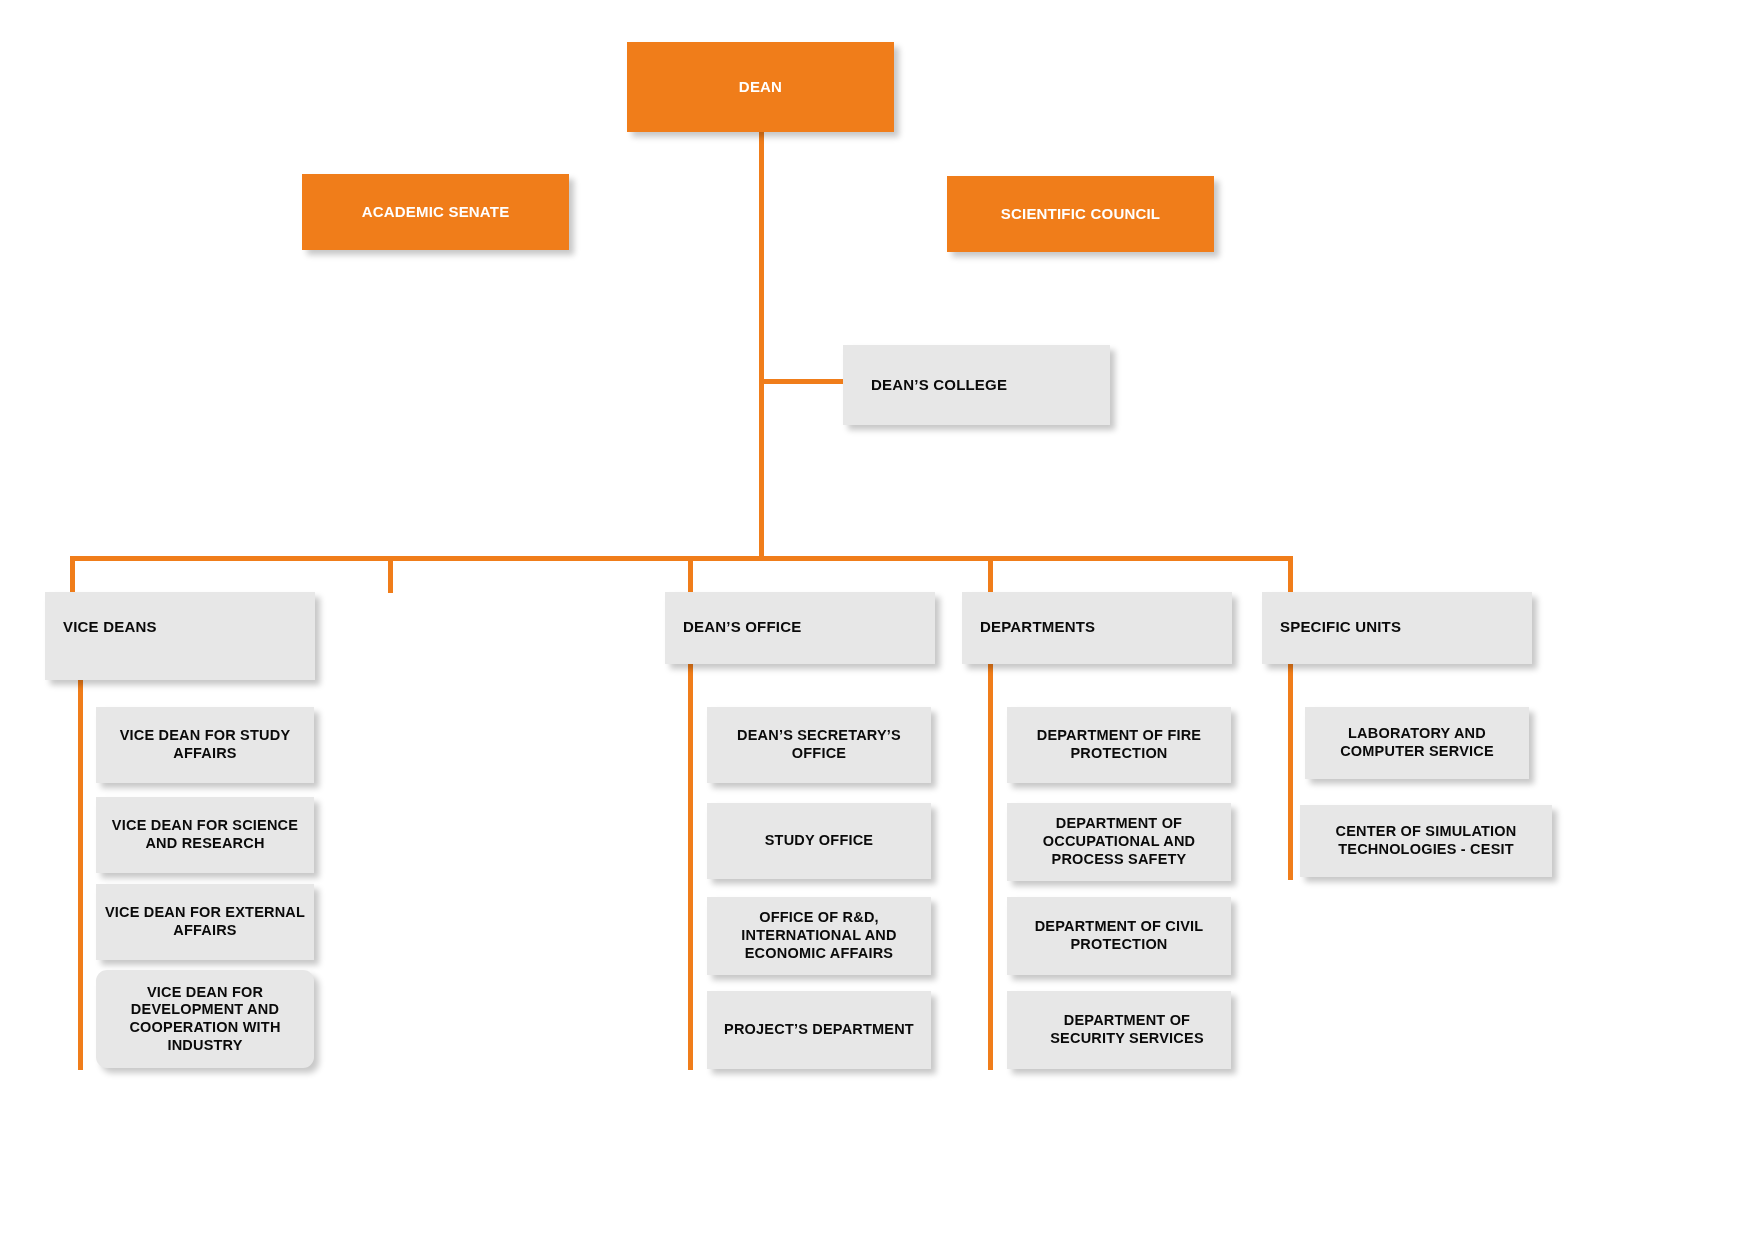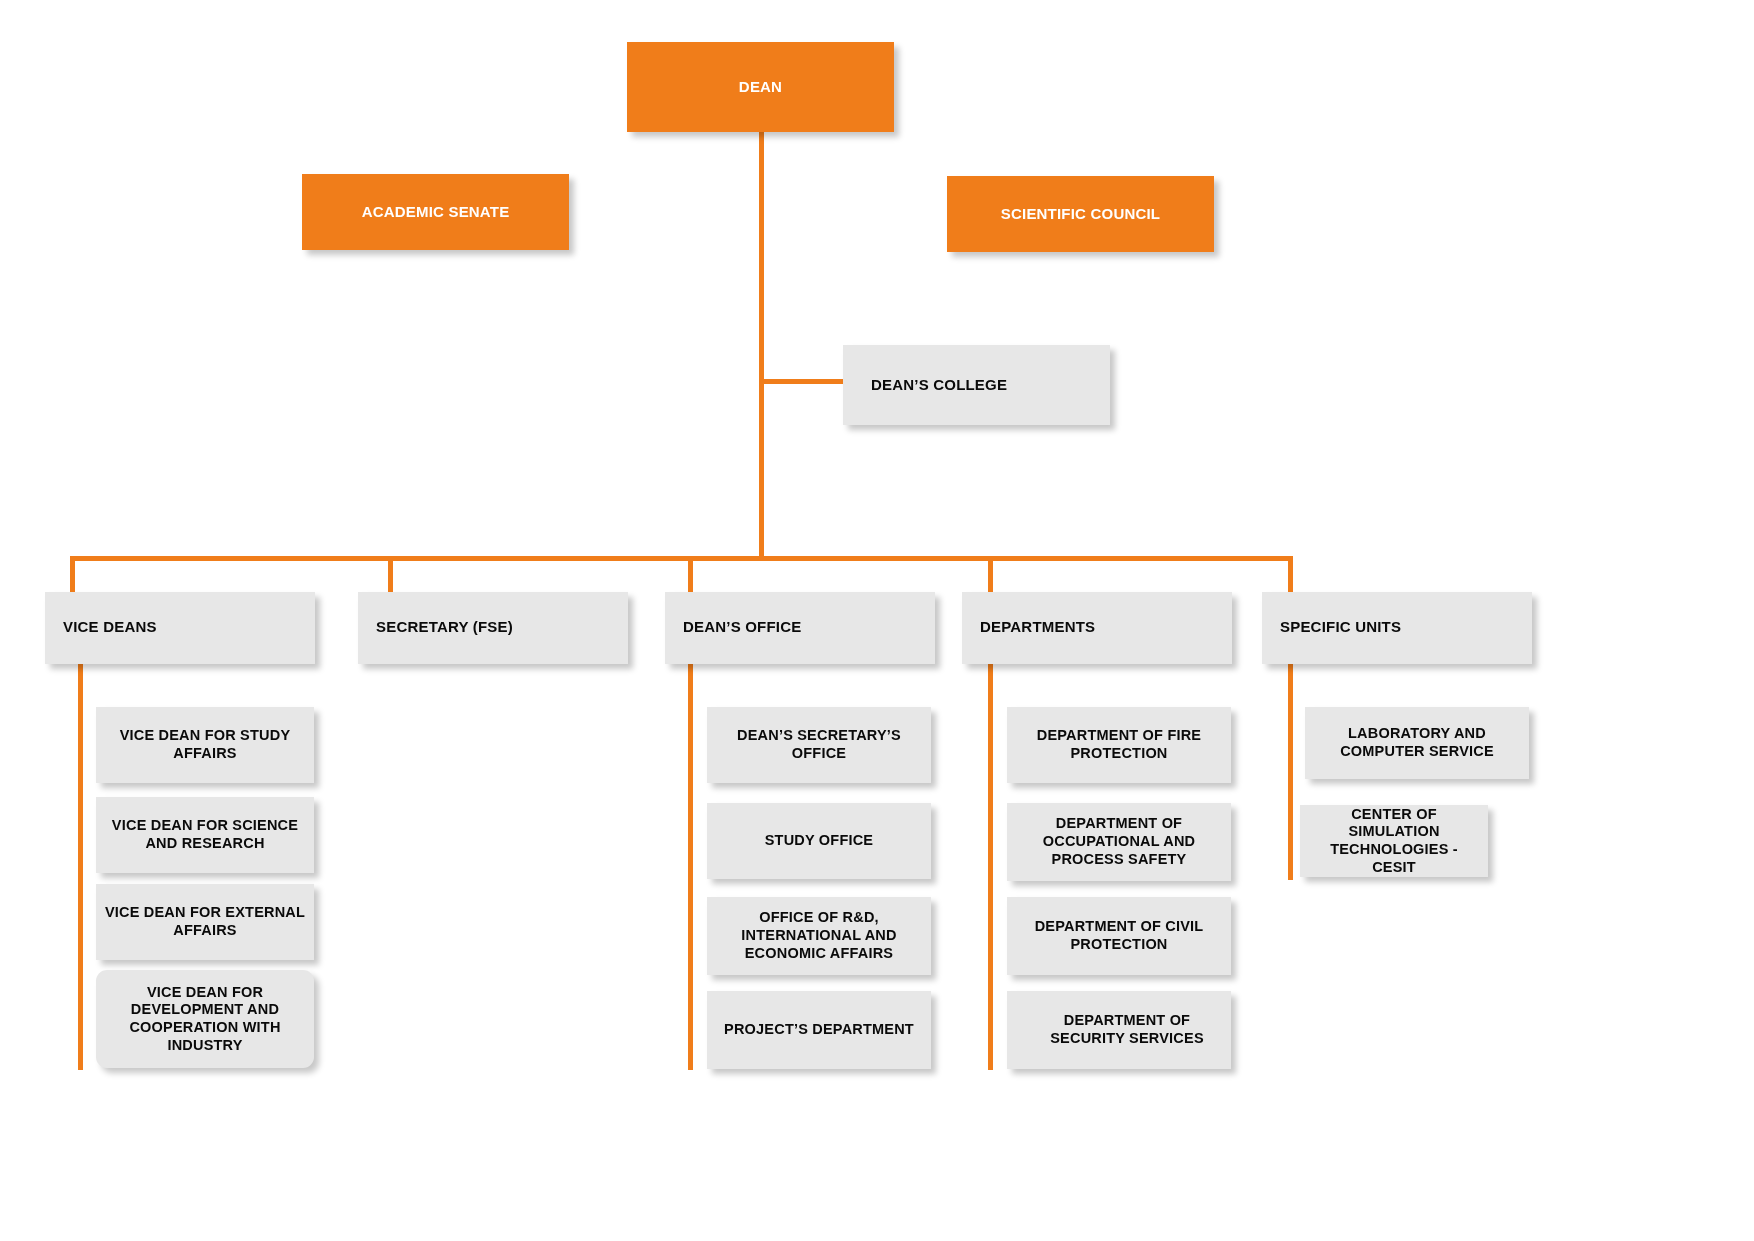--- a/index.html
+++ b/index.html
@@ -123,27 +123,24 @@
   </div>
 
   <div class="node orange" style="left:947px; top:176px; width:267px; height:76px; justify-content:center;">
     <span class="label">SCIENTIFIC COUNCIL</span>
   </div>
 
   <div class="node grey side" style="left:843px; top:345px; width:267px; height:80px;padding-left:28px;">
     <span class="label">DEAN’S COLLEGE</span>
   </div>
 
-  <div class="node grey header" style="left:45px; top:592px; width:270px; height:72px;">
+  <div class="node grey header" style="left:45px; top:592px; width:270px; height:88px;">
     <span class="label">VICE DEANS</span>
   </div>
 
-  <div class="node grey header" style="left:358px; top:592px; width:270px; height:72px;">
-    <span class="label">SECRETARY (FSE)</span>
-  </div>
 
   <div class="node grey header" style="left:665px; top:592px; width:270px; height:72px;">
     <span class="label">DEAN’S OFFICE</span>
   </div>
 
   <div class="node grey header" style="left:962px; top:592px; width:270px; height:72px;">
     <span class="label">DEPARTMENTS</span>
   </div>
 
   <div class="node grey header" style="left:1262px; top:592px; width:270px; height:72px;">
@@ -185,17 +182,17 @@
   <div class="node grey leaf" style="left:1007px; top:897px; width:224px; height:78px;">
     <span class="label">DEPARTMENT OF CIVIL PROTECTION</span>
   </div>
   <div class="node grey leaf" style="left:1007px; top:991px; width:224px; height:78px;padding-left:24px;">
     <span class="label">DEPARTMENT OF SECURITY SERVICES</span>
   </div>
 
   <div class="node grey leaf" style="left:1305px; top:707px; width:224px; height:72px;">
     <span class="label">LABORATORY AND COMPUTER SERVICE</span>
   </div>
-  <div class="node grey leaf" style="left:1300px; top:805px; width:188px; height:72px;">
+  <div class="node grey leaf" style="left:1300px; top:805px; width:252px; height:72px;">
     <span class="label">CENTER OF SIMULATION TECHNOLOGIES - CESIT</span>
   </div>
 
 </div>
 
 </body></html>

